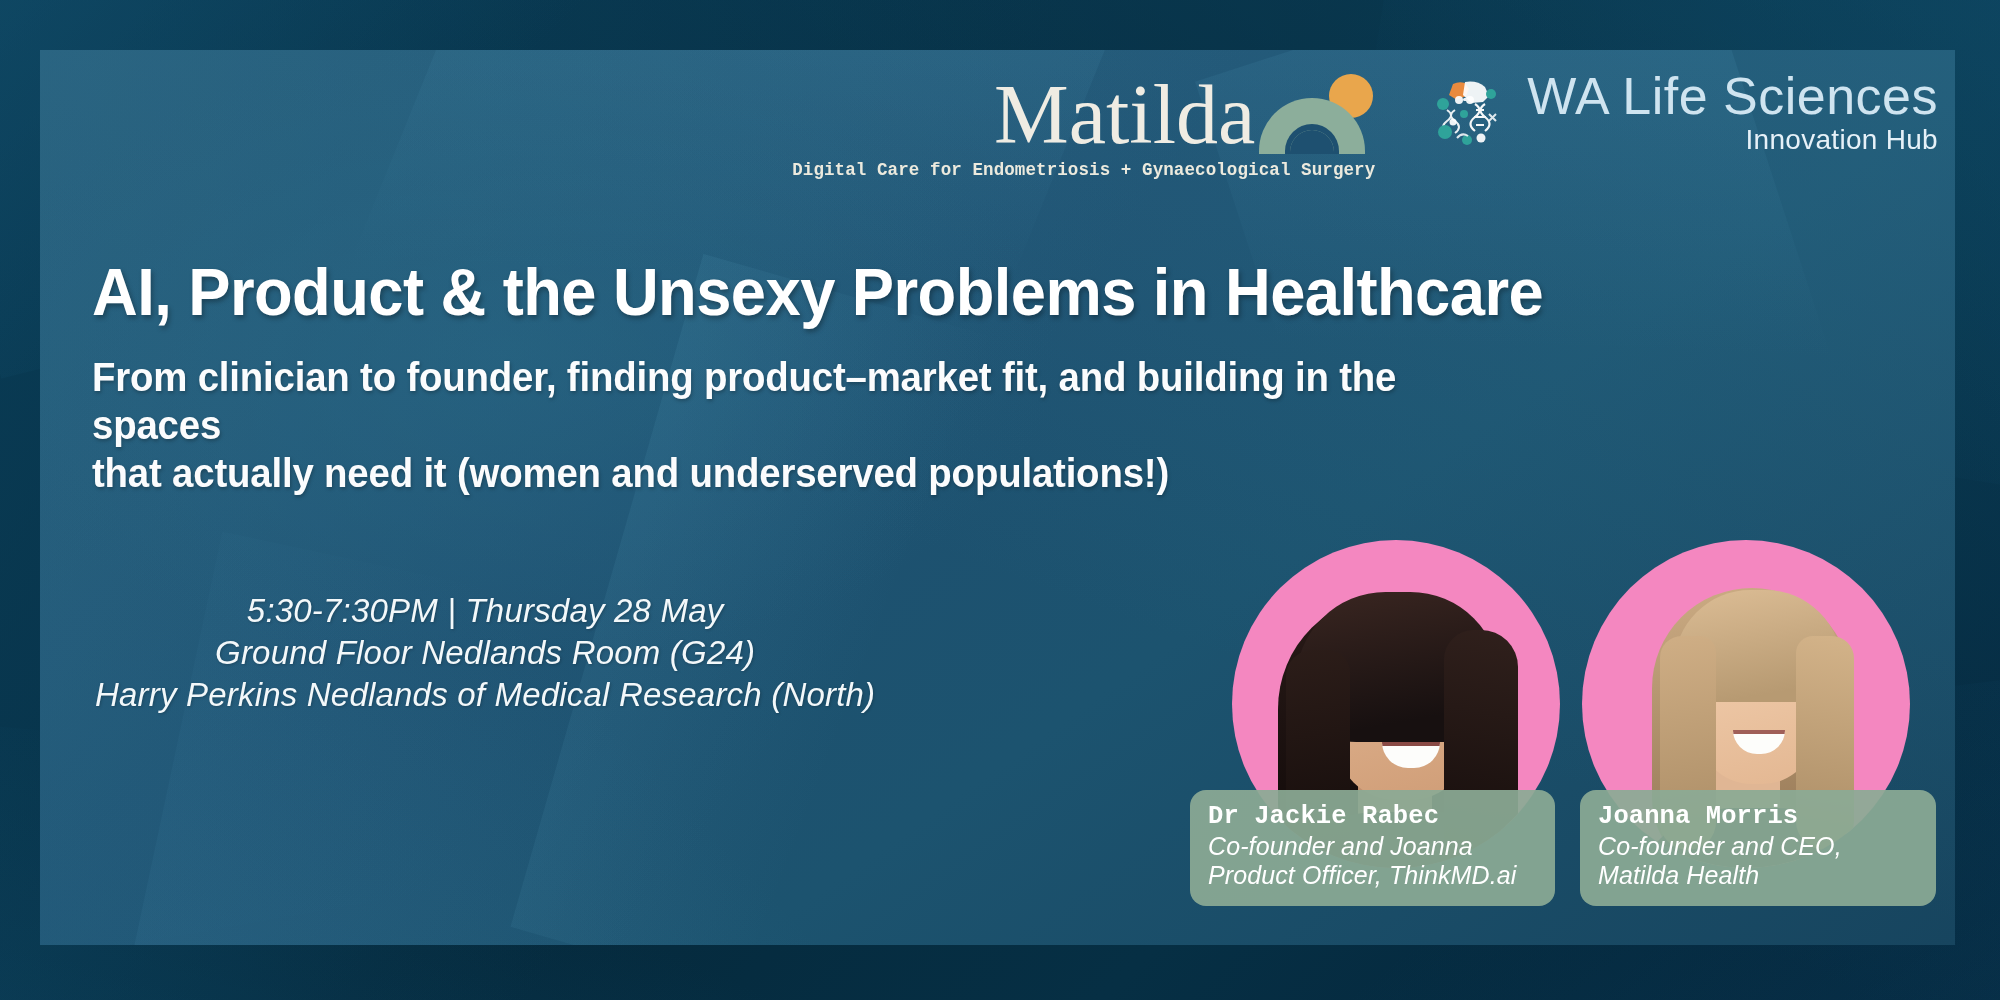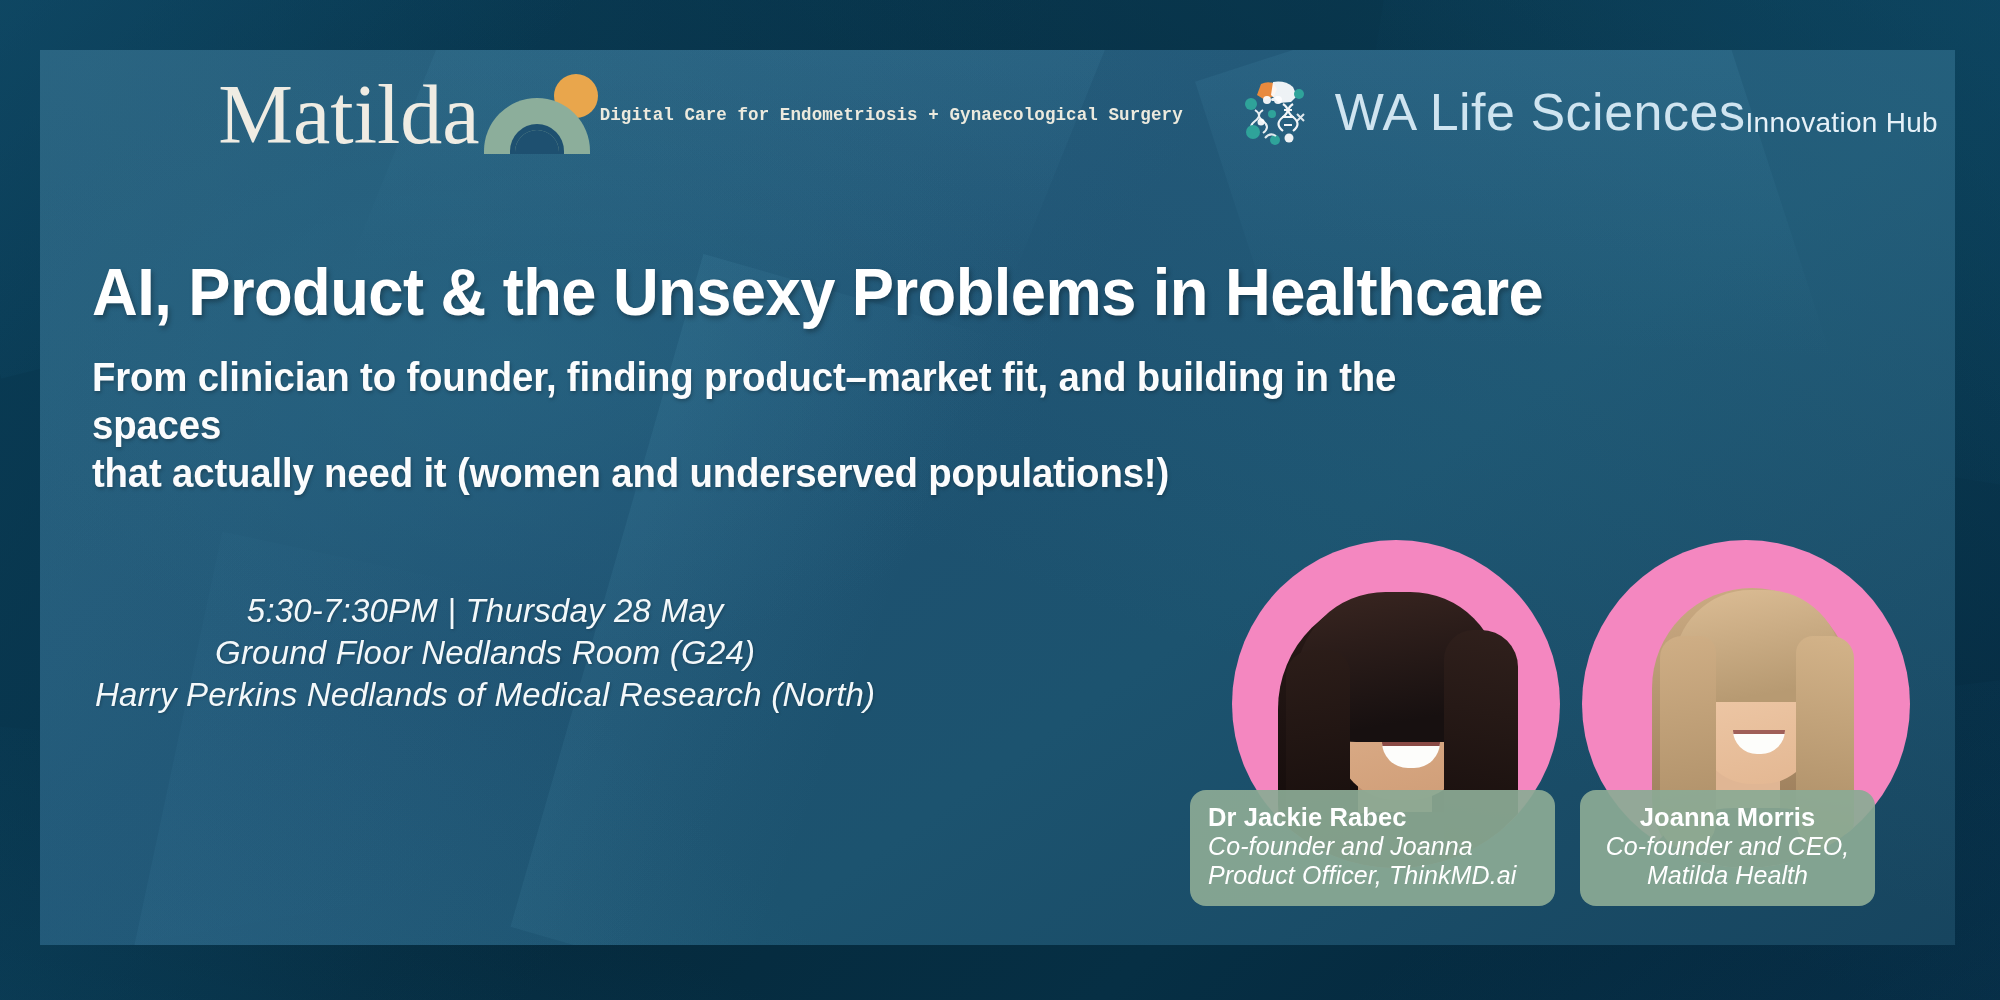--- a/index.html
+++ b/index.html
@@ -71,21 +71,21 @@
   #logo-row {
     position: absolute;
     top: 70px; right: 62px;
     display: flex;
     align-items: flex-start;
     gap: 48px;
     z-index: 6;
   }
 
   
-  .matilda { display: flex; flex-direction: row; align-items: center; margin-left: 6px; }
+  .matilda { display: flex; flex-direction: column; align-items: flex-end; margin-left: 6px; }
   .matilda-top { display: flex; align-items: flex-end; gap: 4px; }
   .matilda-word {
     font-family: "Liberation Serif", "DejaVu Serif", serif;
     font-size: 84px;
     line-height: .93;
     color: #efece3;
     letter-spacing: 0px;
     font-weight: 400;
   }
   .matilda-mark { position: relative; width: 116px; height: 84px; }
@@ -122,21 +122,21 @@
     font-weight: bold;
     color: #eceade;
     letter-spacing: .1px;
     white-space: nowrap;
     font-family: Liberation Mono, monospace;
   }
 
   
   .wa { display: flex; align-items: center; gap: 18px; }
   .wa-mark { position: relative; width: 86px; height: 86px; }
-  .wa-text { display: flex; flex-direction: row; align-items: flex-end; }
+  .wa-text { display: flex; flex-direction: column; align-items: flex-end; }
   .wa-line1 {
     font-size: 52px; font-weight: 300; color: #cfe4f0;
     letter-spacing: .5px; line-height: 1.02; white-space: nowrap;
   }
   .wa-line2 {
     font-size: 28px; font-weight: 300; color: #e6f1f8;
     letter-spacing: .3px; line-height: 1.2; white-space: nowrap; text-align: right;
   }
 
   
@@ -286,26 +286,27 @@
   
   .caption {
     position: absolute;
     background: rgba(139,170,148,0.93);
     border-radius: 16px;
     padding: 12px 18px 16px 18px;
     color: #ffffff;
     z-index: 7;
   }
   .cap1 { left: 1190px; top: 790px; width: 365px; }
-  .cap2 { left: 1580px; top: 790px; width: 295px; text-align: center; }
+  .cap2 { left: 1580px; top: 790px; width: 356px; text-align: left; }
   .cap-name {
     font-size: 25.5px;
     font-weight: bold;
     line-height: 1.18;
     letter-spacing: .1px;
+    font-family: Liberation Mono, monospace;
   }
   .cap-role {
     font-size: 25px;
     font-style: italic;
     font-weight: 400;
     line-height: 1.16;
     letter-spacing: .1px;
   }
 </style>
 </head>

